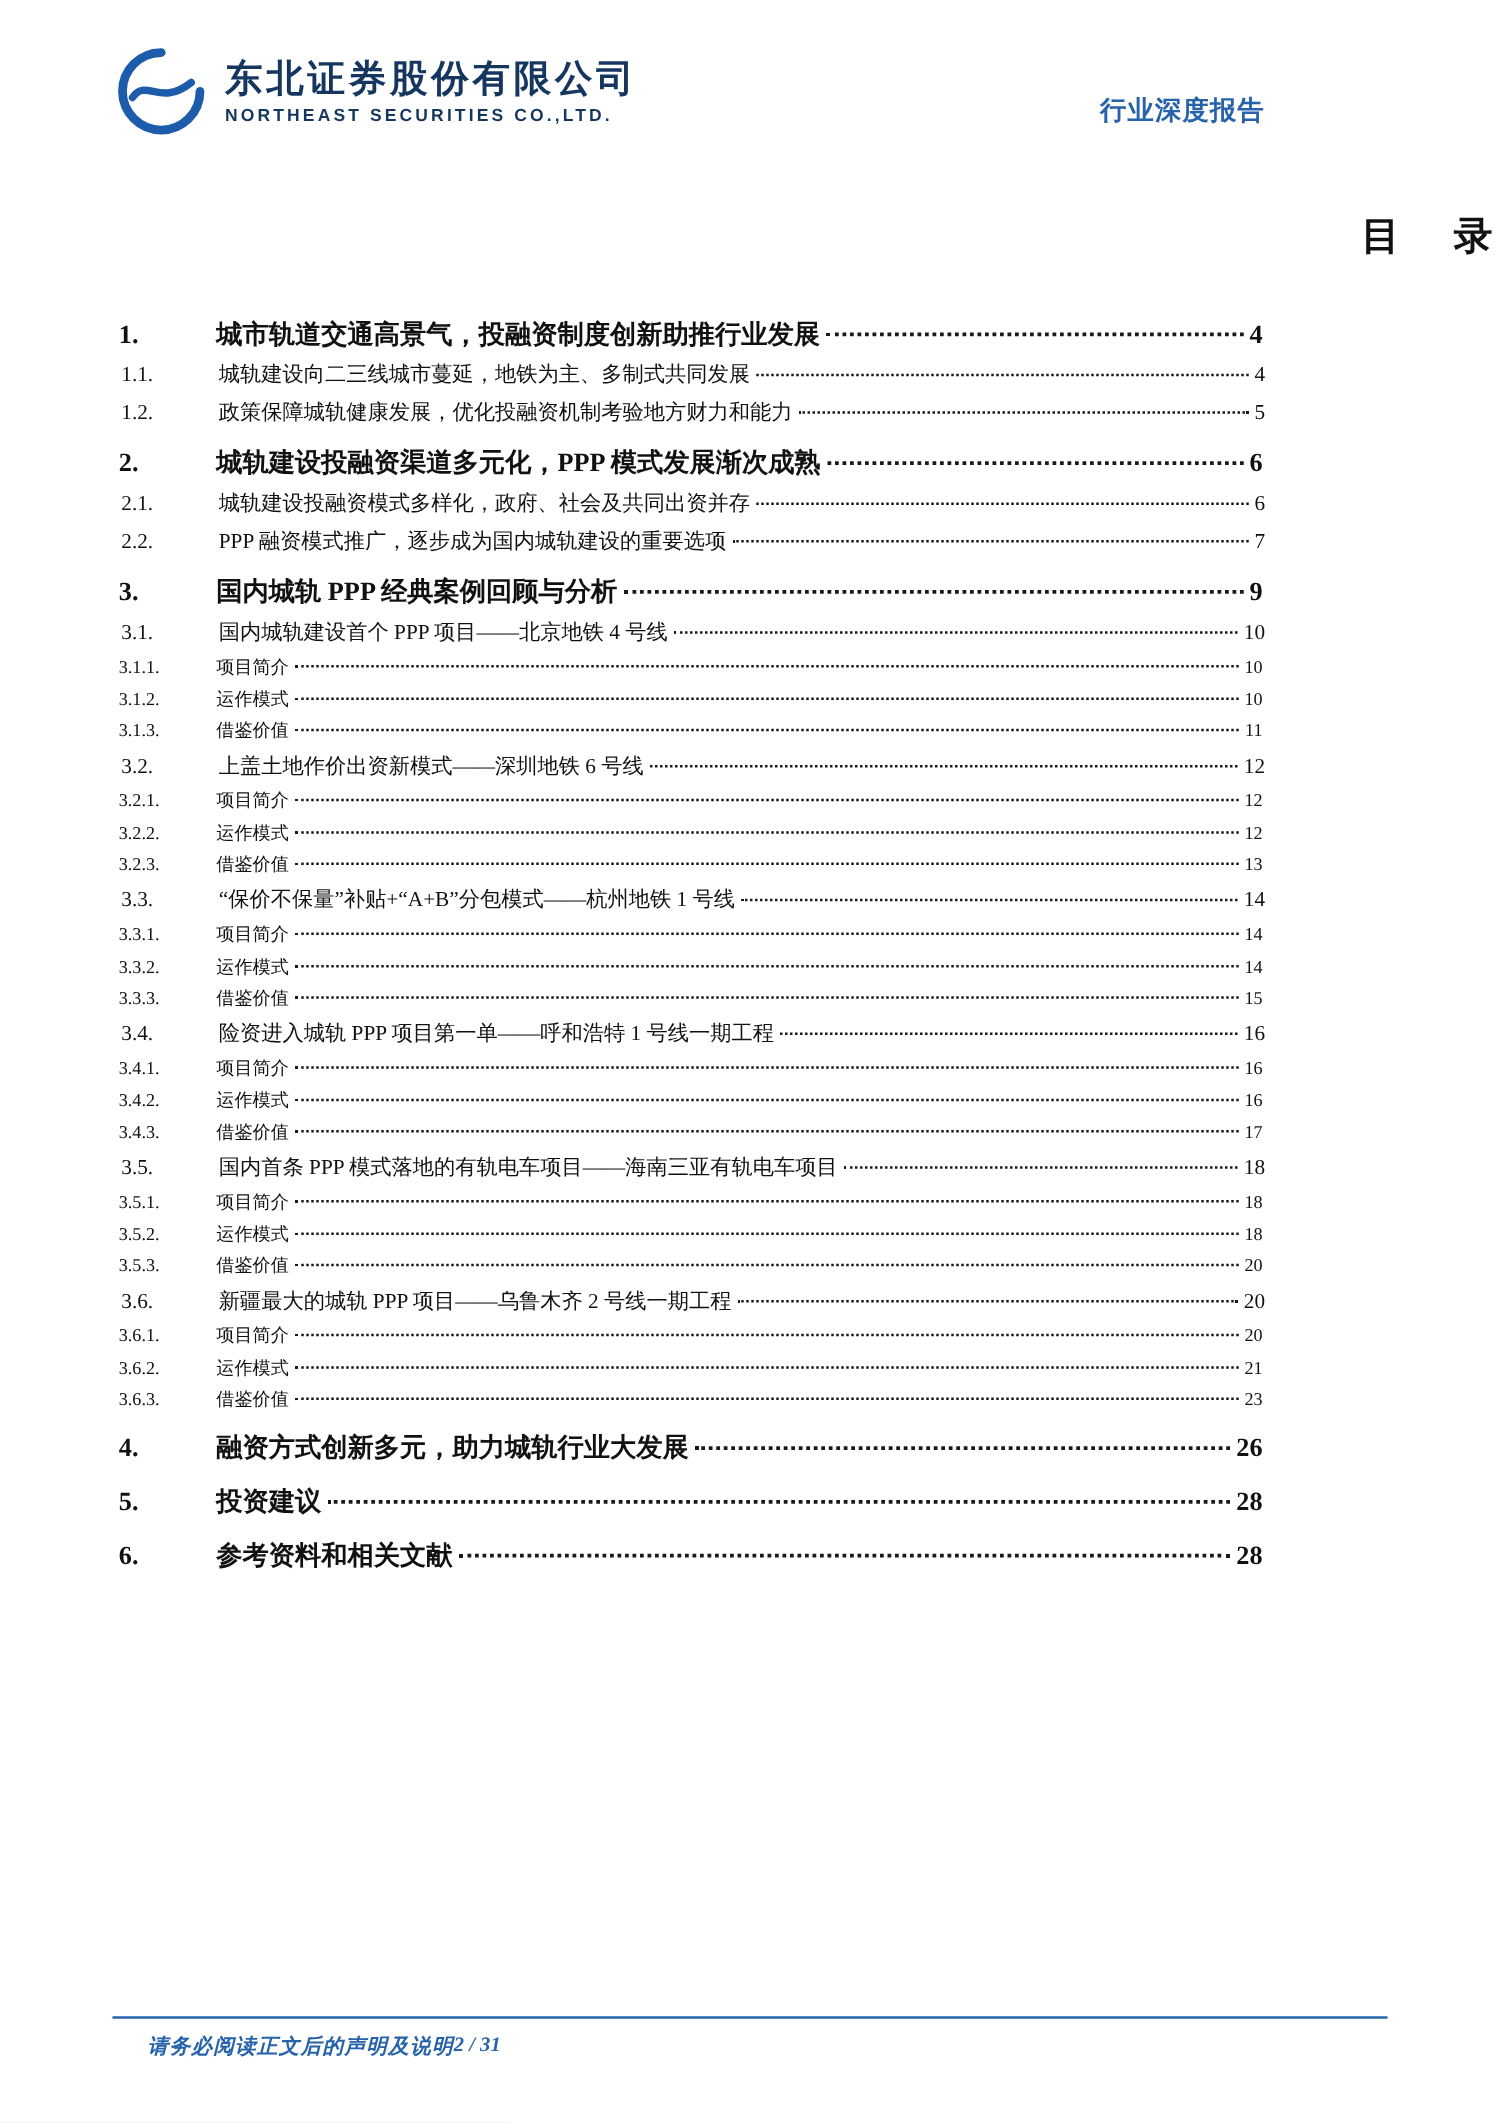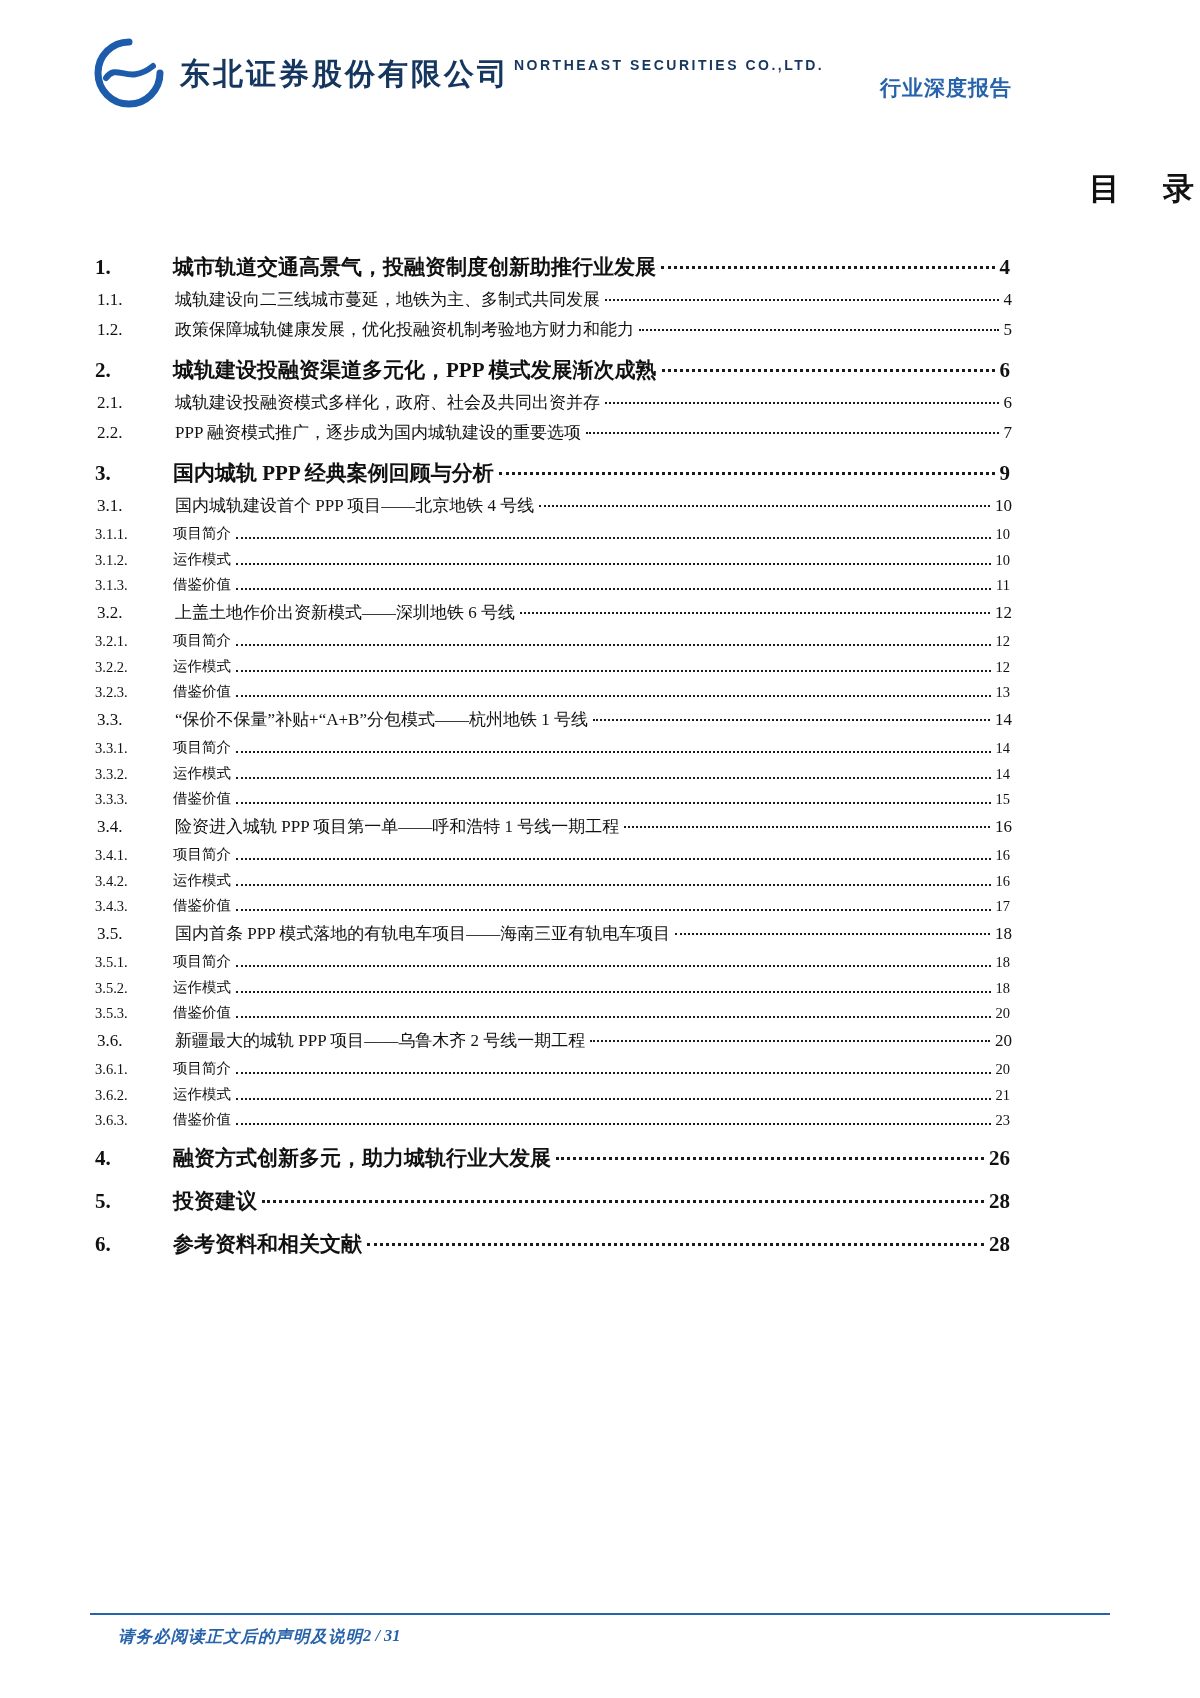--- a/index.html
+++ b/index.html
@@ -21,21 +21,21 @@
     position: absolute;
     top: 36px;
     left: 92px;
     right: 188px;
     display: flex;
     justify-content: space-between;
     align-items: flex-end;
   }
   .brand { display: flex; align-items: center; gap: 14px; }
   .logo-mark { width: 74px; height: 74px; flex: 0 0 auto; }
-  .brand-text { display: flex; flex-direction: row; gap: 4px; }
+  .brand-text { display: flex; flex-direction: column; gap: 4px; }
   .company-cn {
     font-family: "Liberation Sans", "DejaVu Sans", sans-serif;
     font-size: 30px;
     font-weight: 700;
     letter-spacing: 3px;
     color: #15365f;
     line-height: 1.1;
   }
   .company-en {
     font-family: "Liberation Sans", "DejaVu Sans", sans-serif;
@@ -84,21 +84,21 @@
     border-bottom: 2px dotted #1a1a1a;
     margin: 0 5px;
     position: relative;
     top: -4px;
   }
   .toc-page { flex: 0 0 auto; }
 
   .level-1 { font-size: 21px; font-weight: 700; margin: 15px 0 7px; }
   .level-1 .leader { border-bottom-width: 3px; top: -5px; }
   .level-2 { font-size: 17px; font-weight: 400; margin: 7px 2px; }
-  .level-3 { font-size: 14.5px; font-weight: 400; margin: 6.5px 0; align-items: flex-end; }
+  .level-3 { font-size: 14.5px; font-weight: 400; margin: 6.5px 0; }
 
   
   .footer {
     position: absolute;
     left: 90px;
     right: 90px;
     bottom: 50px;
     border-top: 2px solid #2763ab;
     padding-top: 11px;
     display: flex;

